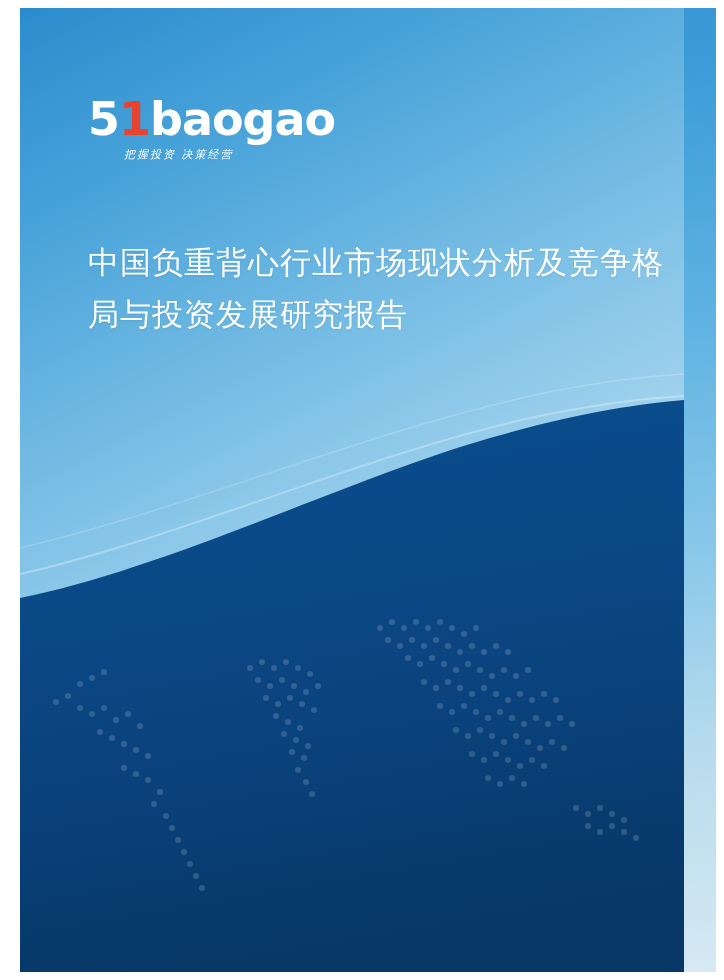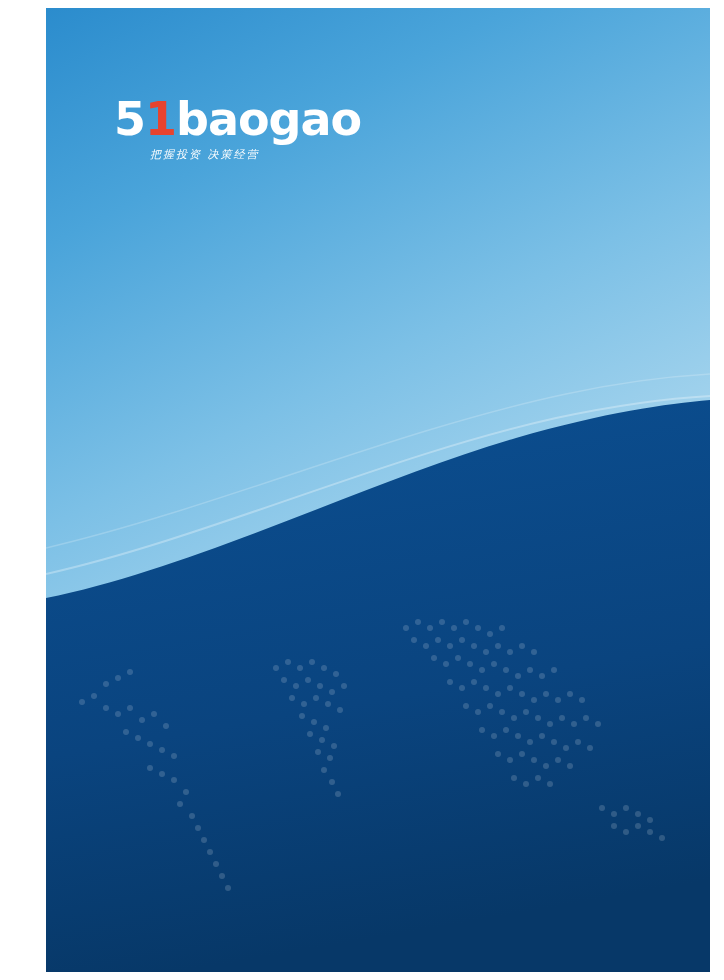--- a/index.html
+++ b/index.html
@@ -15,26 +15,27 @@
   }
   .page {
     position: relative;
     width: 724px;
     height: 980px;
     background: #ffffff;
     overflow: hidden;
   }
   .cover {
     position: absolute;
-    left: 46px;
+    left: 20px;
     top: 8px;
     width: 664px;
     height: 964px;
     overflow: hidden;
     background: linear-gradient(170deg, #2f8fd0 0%, #3f9ed8 18%, #5fb3e2 40%, #8cc9ea 62%, #b8dced 80%, #d6e9f3 100%);
+    padding-left: 32px;
   }
   .cover-svg {
     position: absolute;
     left: 0;
     top: 0;
     width: 664px;
     height: 964px;
     display: block;
   }
   
@@ -294,15 +295,16 @@
 
       <path d="M0,566 C160,530 340,448 510,410 C576,396 628,390 664,388" fill="none" stroke="#ffffff" stroke-width="2" opacity="0.30"></path>
       <path d="M0,540 C170,500 350,422 520,386 C580,373 630,368 664,366" fill="none" stroke="#ffffff" stroke-width="1.5" opacity="0.20"></path>
     </svg>
 
     <div class="logo">
       <div class="logo-main"><span class="digit-5">5</span><span class="digit-1">1</span><span>baogao</span></div>
       <div class="logo-sub">把握投资 决策经营</div>
     </div>
 
+    <div class="title">中国负重背心行业市场现状分析及竞争格局与投资发展研究报告</div>
 
   </div>
 </div>
 
 </body></html>

